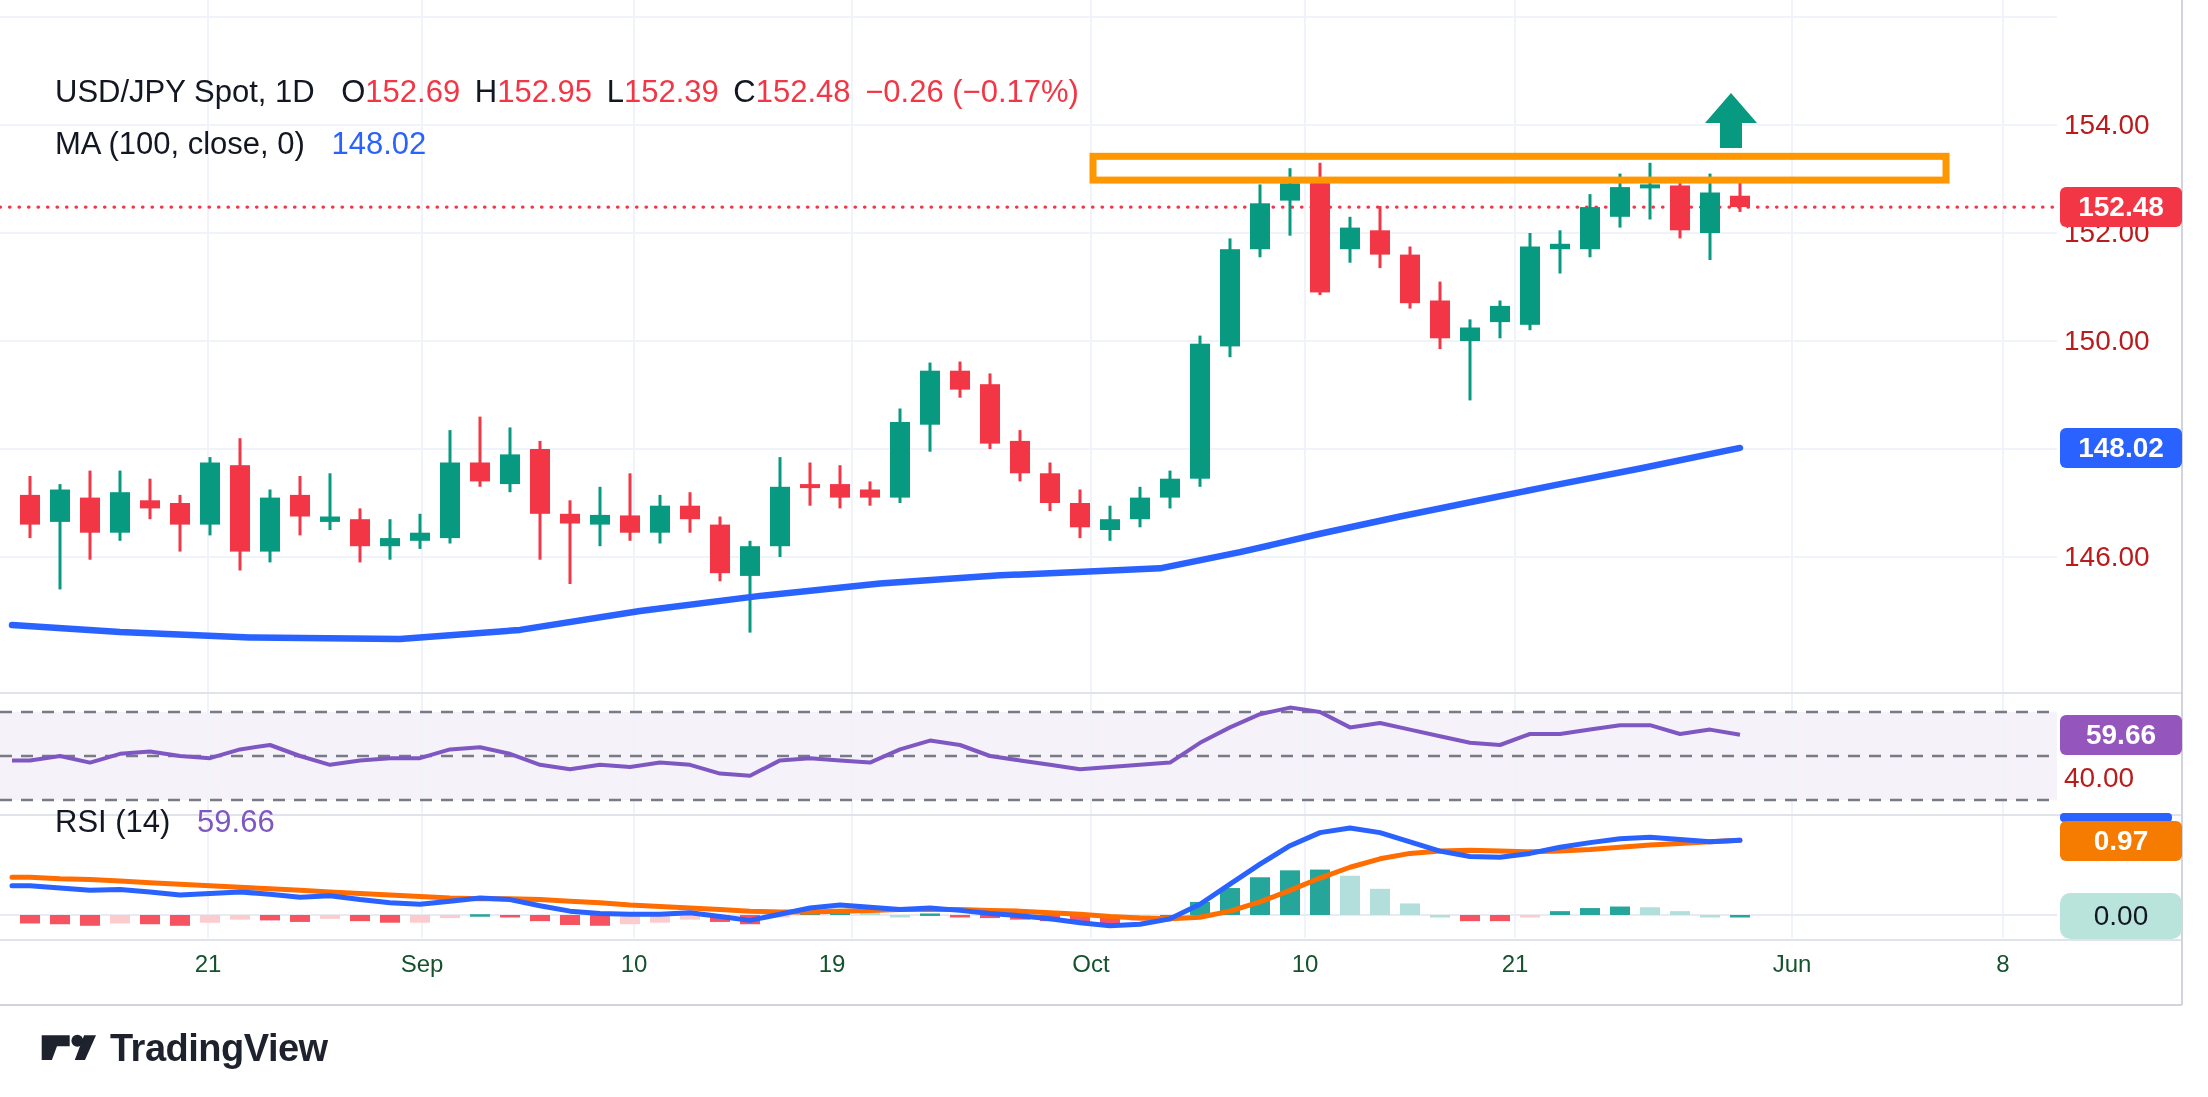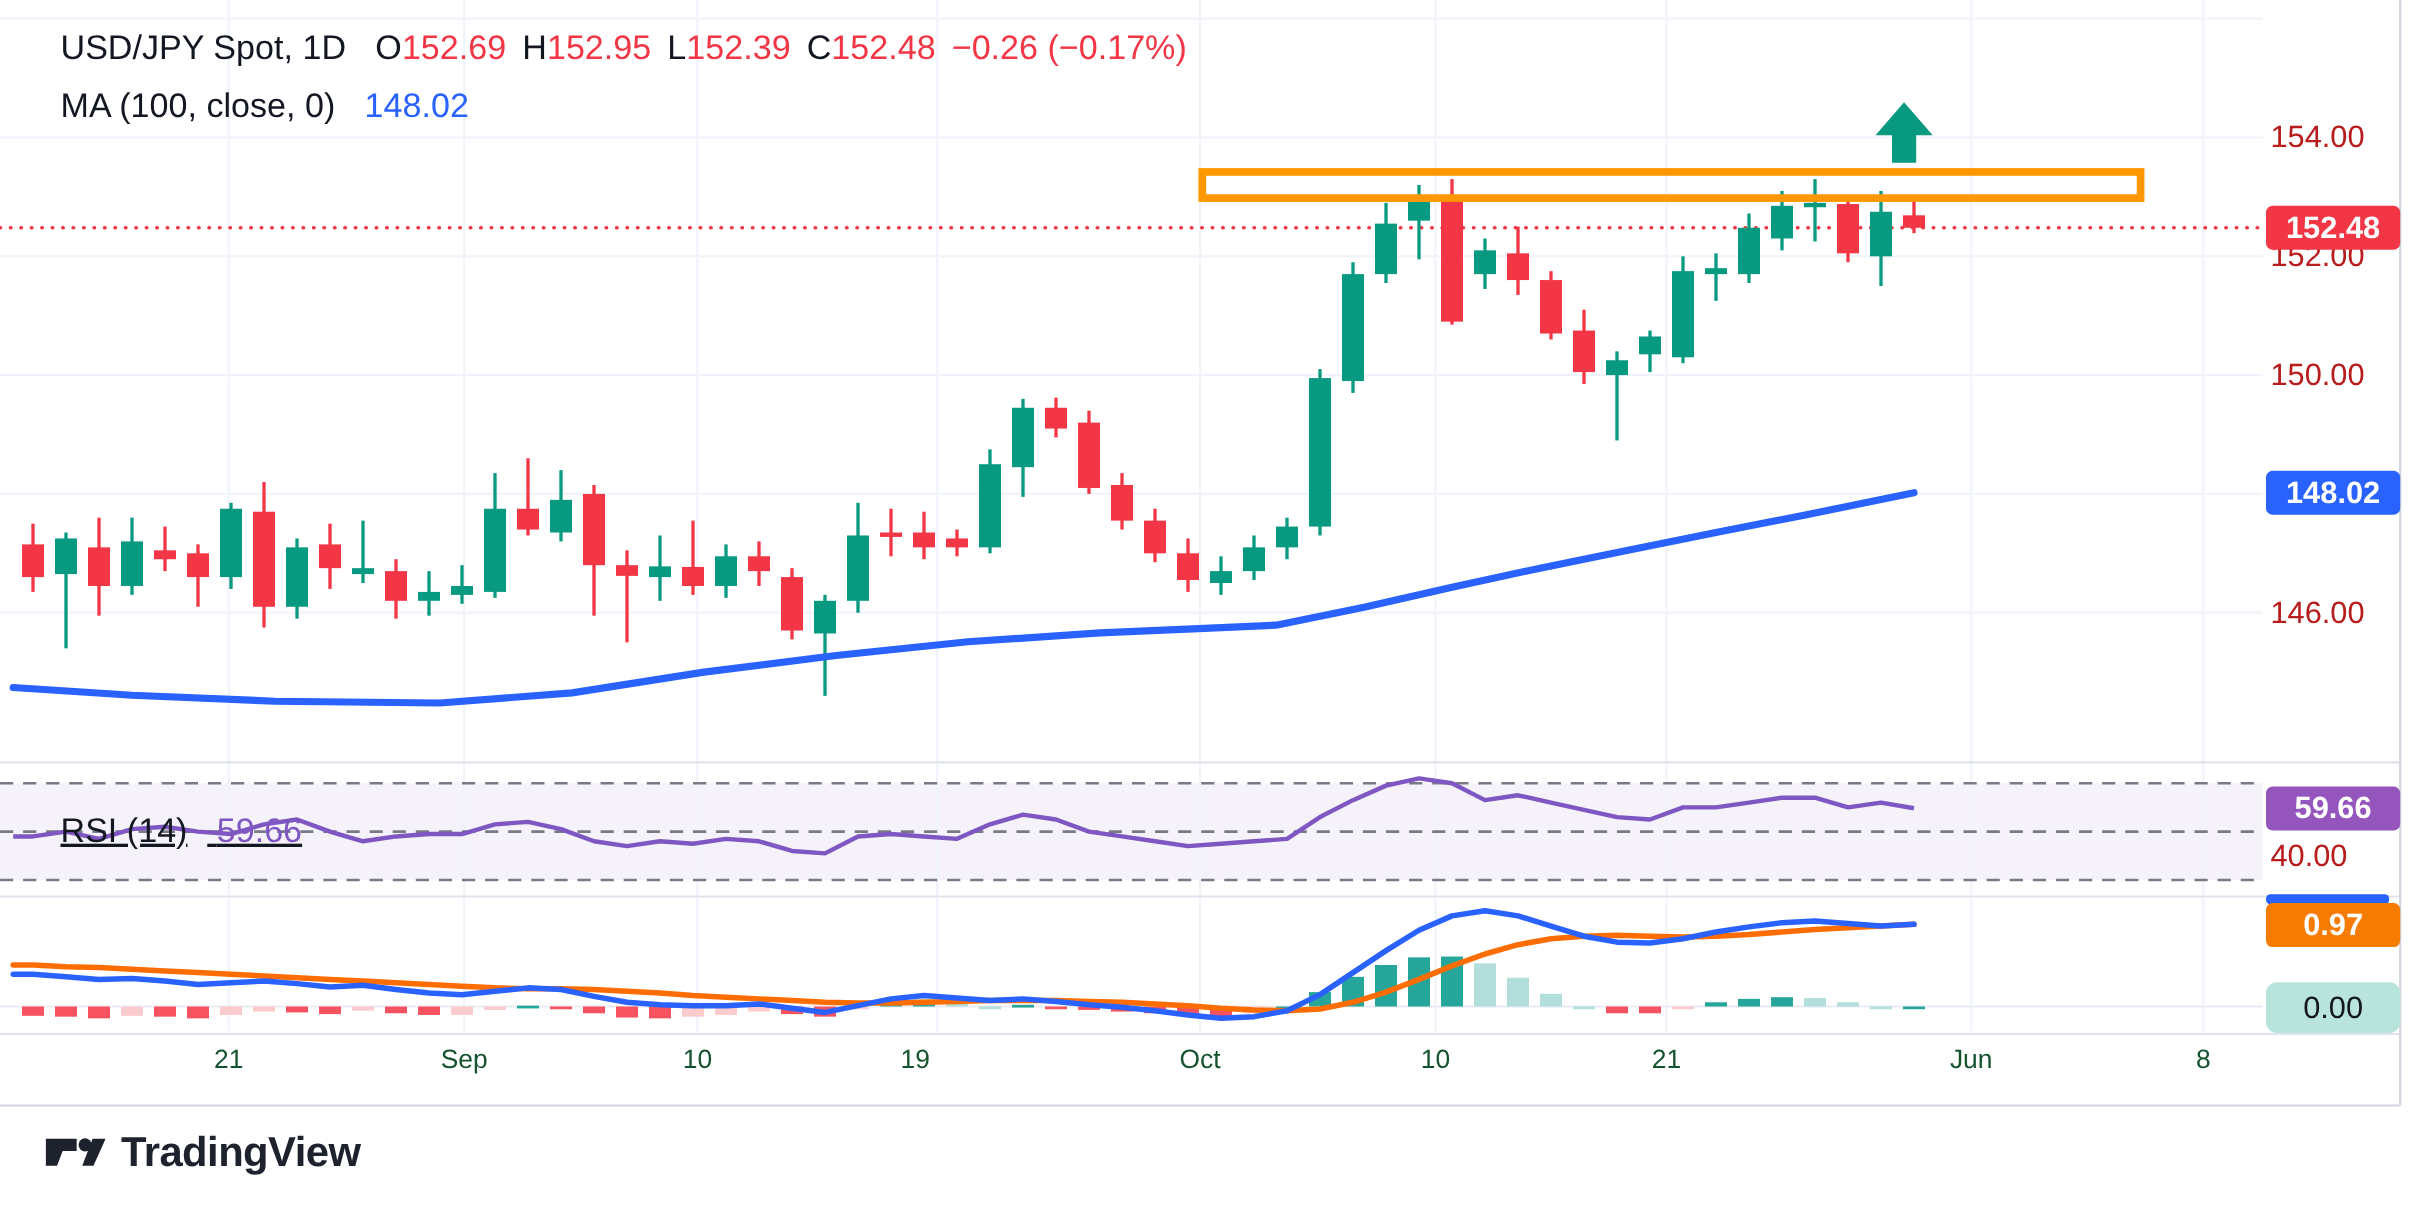--- a/index.html
+++ b/index.html
@@ -1,19 +1,19 @@
 <!DOCTYPE html>
 <html><head>
 <meta charset="utf-8">
 <style>
   html,body{margin:0;padding:0;background:#fff;}
   .root{position:relative;width:2208px;height:1097px;background:#ffffff;
         font-family:"Liberation Sans",sans-serif;overflow:hidden;color:#131722;}
   #chart-svg{position:absolute;left:0;top:0;}
-  .legend{position:absolute;left:55px;font-size:31px;letter-spacing:0;white-space:nowrap;z-index:5;}
+  .legend{position:absolute;left:55px;font-size:31px;letter-spacing:0;white-space:nowrap;z-index:5;margin-top:48px;}
   .legend .gap{display:inline-block;width:18px;}
   .legend .sgap{display:inline-block;width:6px;}
   .red{color:#F23645;}
   .blue{color:#2962FF;}
   .purple{color:#7E57C2;}
   .mint{color:#9CDCCD;}
   .orange{color:#FF6D00;}
   .dark{color:#131722;}
   .ytick{position:absolute;left:2064px;width:118px;font-size:28px;color:#b91c1c;z-index:4;}
   .ttick{position:absolute;width:120px;text-align:center;top:950px;font-size:24px;color:#14532d;z-index:4;}
@@ -273,21 +273,21 @@
     <span class="dark">L</span><span class="red">152.39</span><span class="sgap"></span>
     <span class="dark">C</span><span class="red">152.48</span><span class="sgap"></span>
     <span class="red">−0.26 (−0.17%)</span>
   </div>
 
   <div class="legend" style="top:78px;">
     <span class="dark">MA (100, close, 0)</span><span class="gap"></span>
     <span class="blue">148.02</span>
   </div>
 
-  <div class="legend" style="top:737px;text-decoration:underline;">
+  <div class="legend" style="top:756px;">
     <span class="dark">RSI (14)</span><span class="gap"></span>
     <span class="purple">59.66</span>
   </div>
 
 
   <div id="overlay">
       <div class="ytick" style="top: 109px;">154.00</div>
       <div class="ytick" style="top: 217px;">152.00</div>
       <div class="ytick" style="top: 325px;">150.00</div>
       <div class="ytick" style="top: 541px;">146.00</div>

